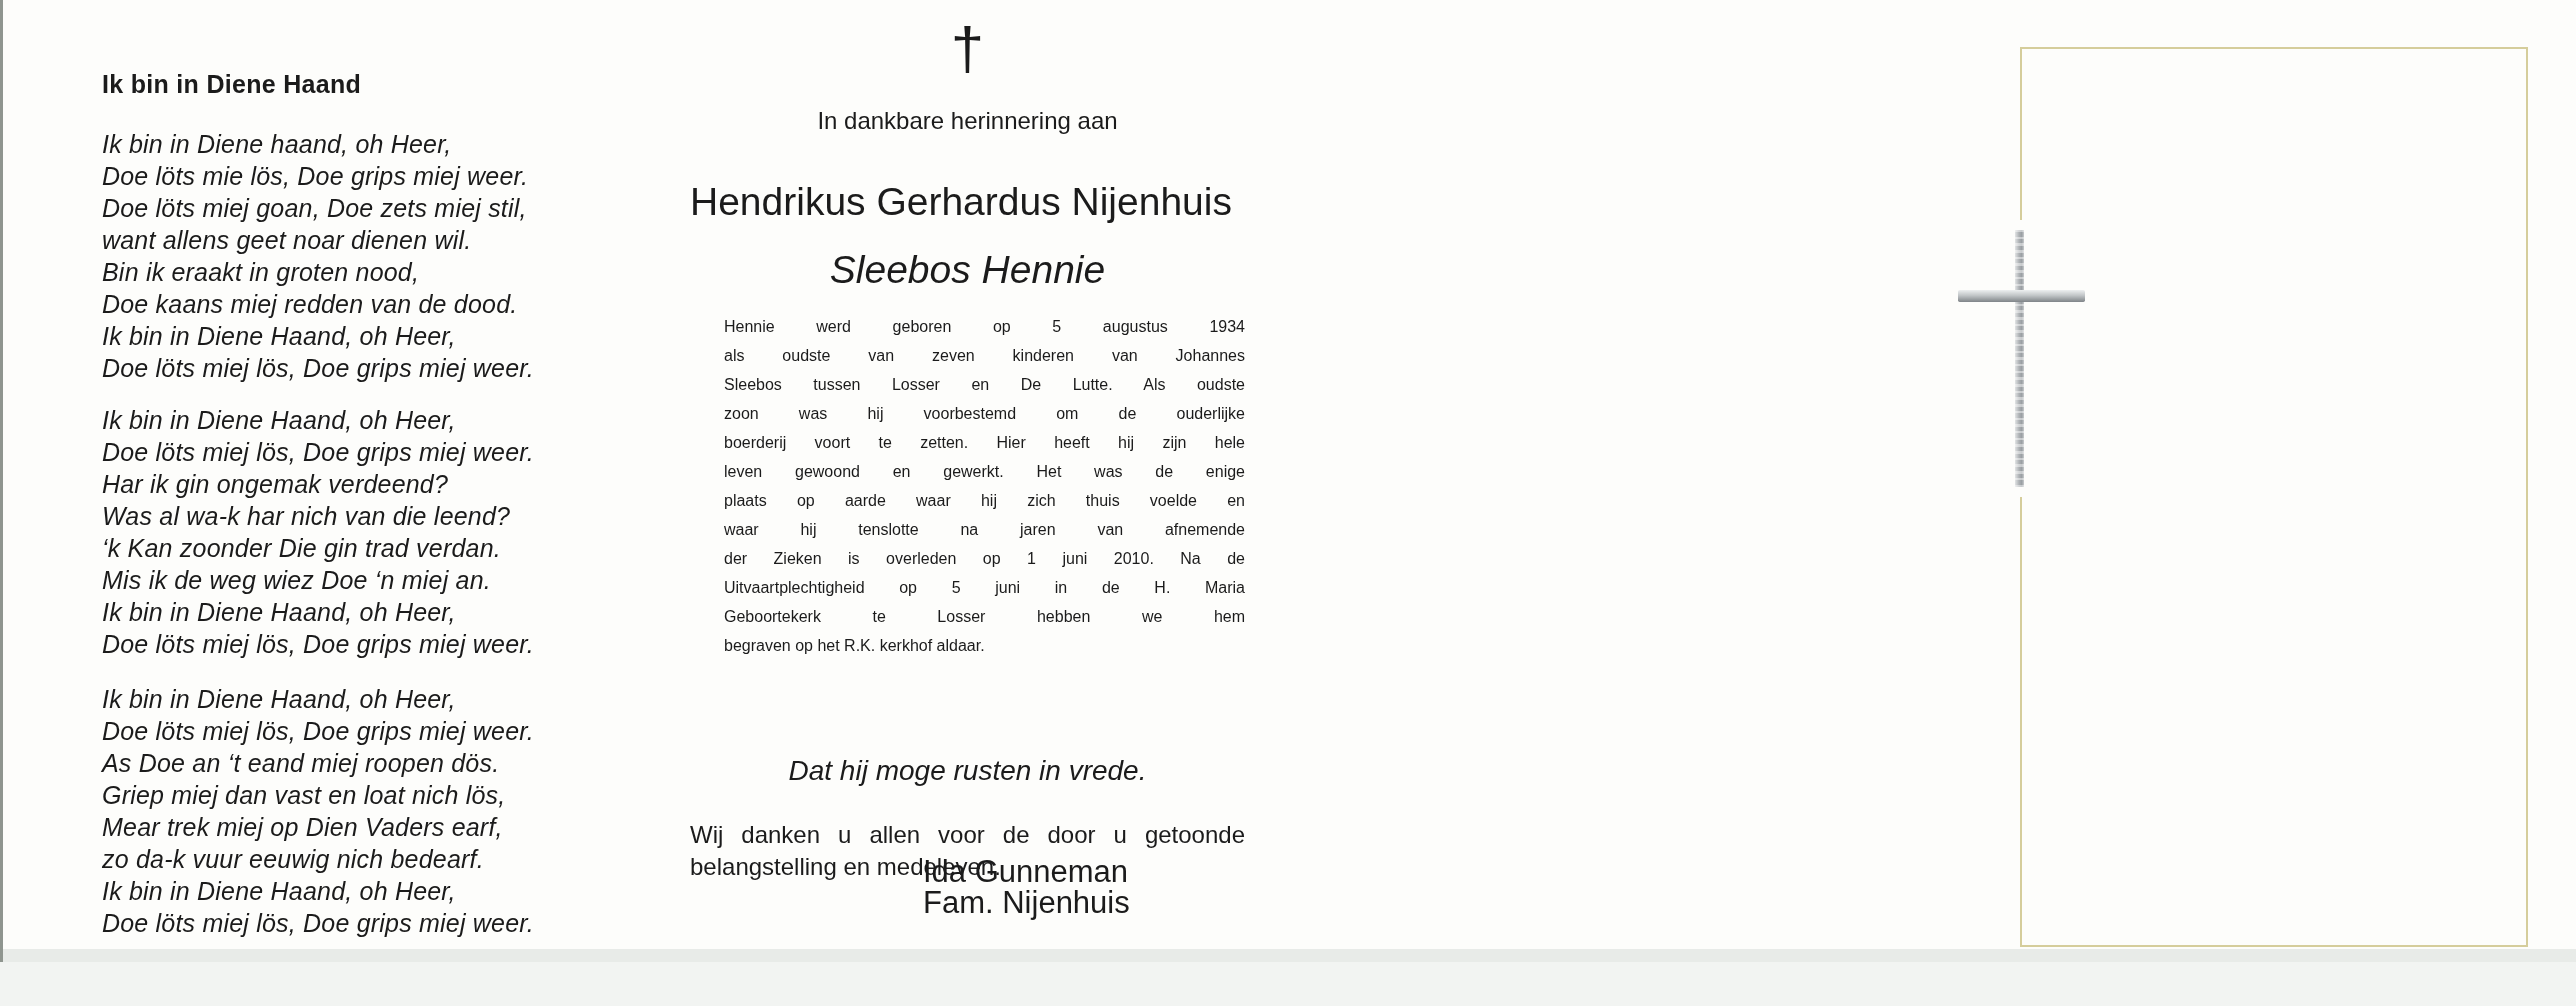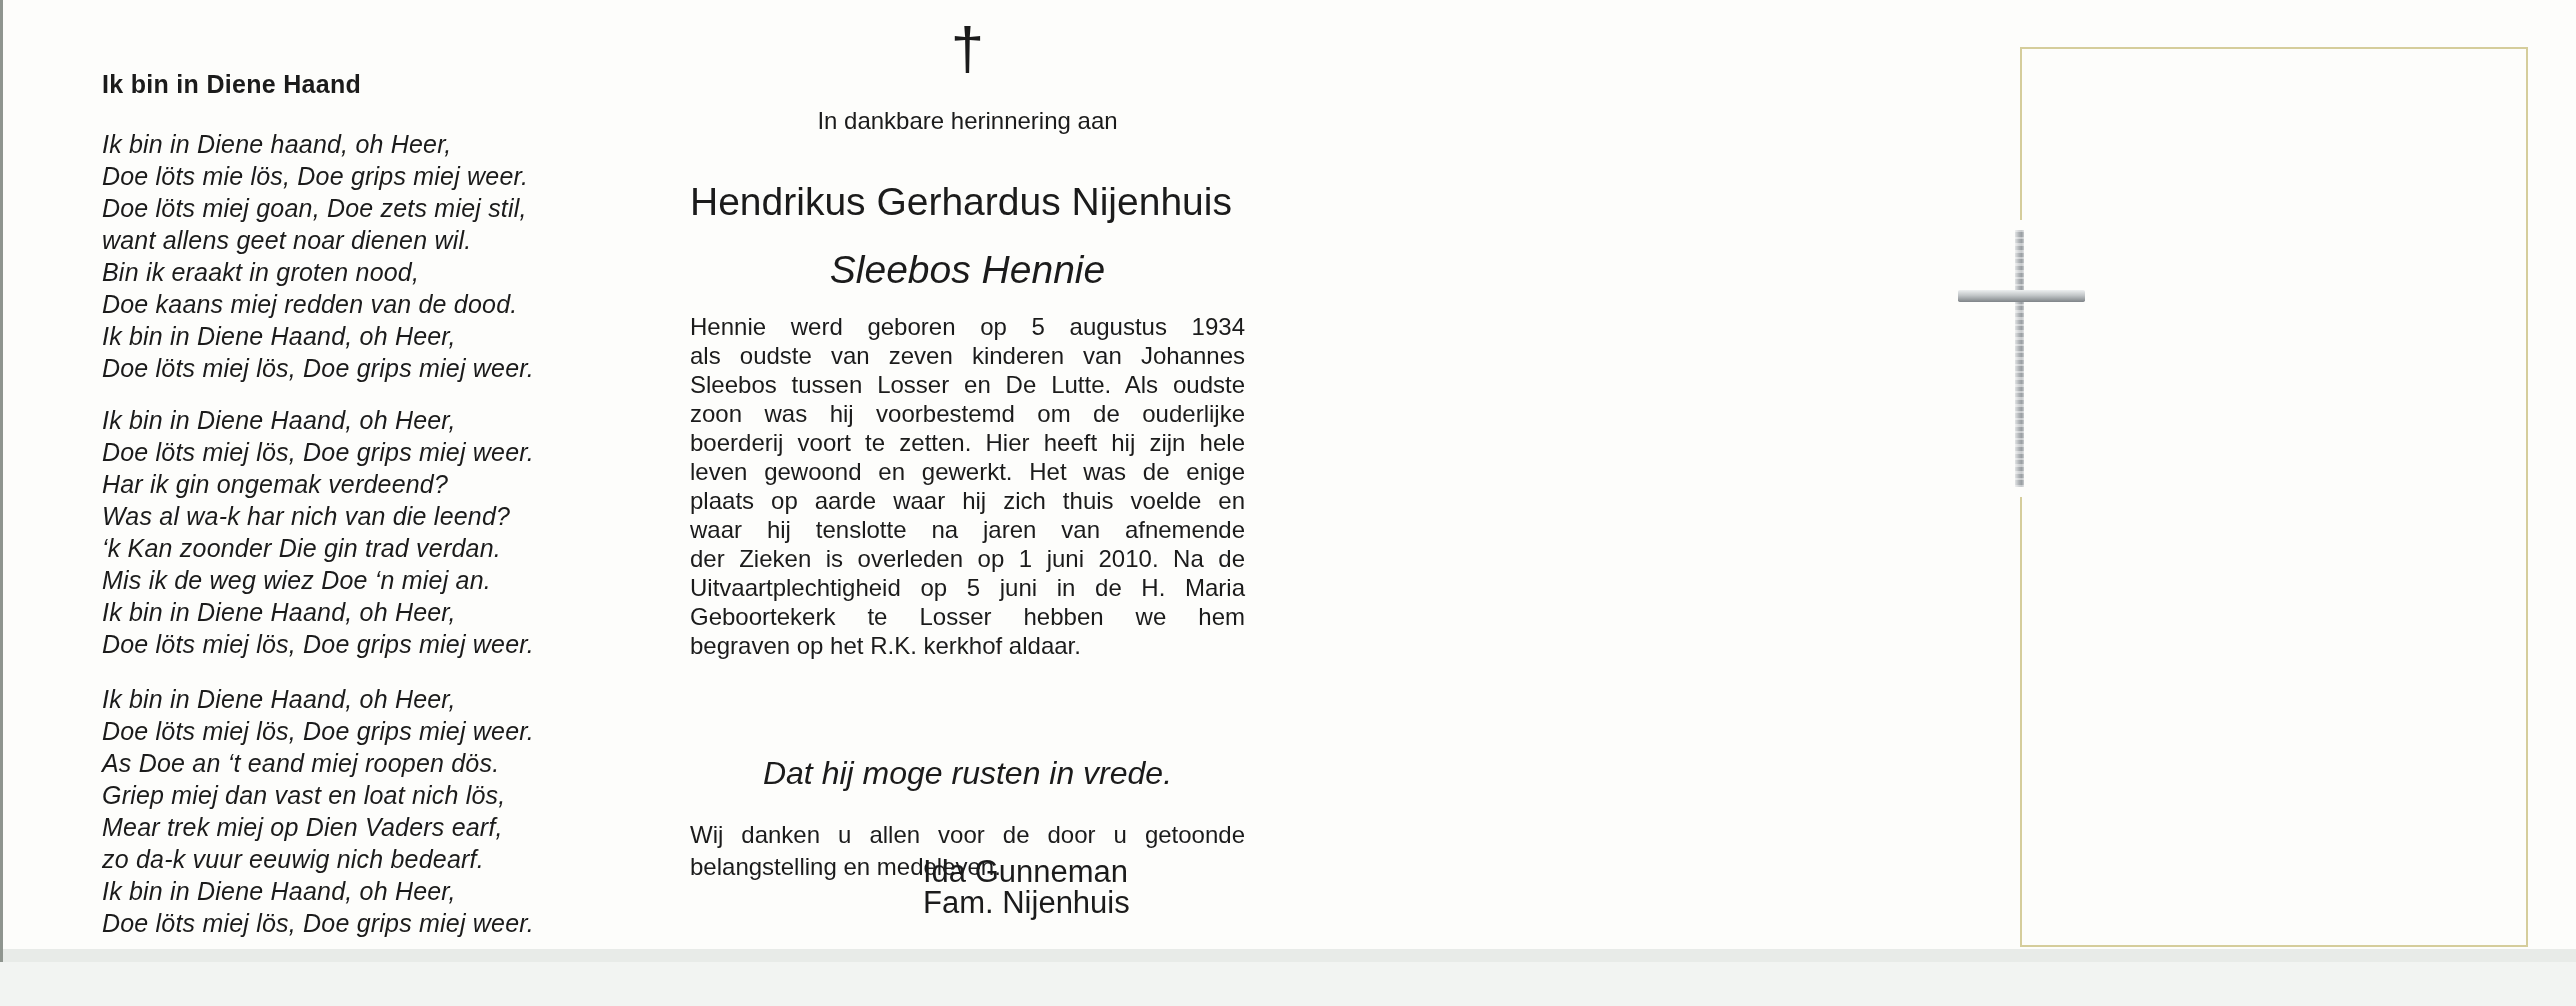--- a/index.html
+++ b/index.html
@@ -41,25 +41,25 @@
   }
 
   
   .mid{position:absolute;left:690px;width:555px;}
   .dagger{top:17px;text-align:center;font-size:60px;line-height:64px;font-weight:normal;}
   .intro{top:107px;text-align:center;font-size:24px;}
   .deceased-name{top:180px;text-align:left;font-size:39px;white-space:nowrap;}
   .deceased-nickname{top:248px;text-align:center;font-size:39px;font-style:italic;}
   .bio{top:312px;}
   .bio-line{
-    font-size:24px;line-height:29px;
-    text-align:justify;text-align-last:justify;
+    font-size:16px;line-height:29px;
+    text-align:justify;text-align-last:justify;margin-left:34px;
   }
   .bio-line.last{text-align:center;text-align-last:left;}
-  .rest-line{top:755px;text-align:center;font-size:32px;font-style:italic;}
+  .rest-line{top:755px;text-align:center;font-size:28px;font-style:italic;}
   .thanks{top:819px;}
   .thanks-line{font-size:24px;line-height:32px;}
   .thanks-line.justify{text-align:justify;text-align-last:justify;}
   .signature{position:absolute;left:923px;top:856px;font-size:31px;line-height:31px;white-space:nowrap;}
 
   
   .gold-frame{
     position:absolute;left:2020px;top:47px;width:508px;height:900px;
     box-sizing:border-box;border:2.5px solid var(--gold,#d5cd9b);
     z-index:1;

